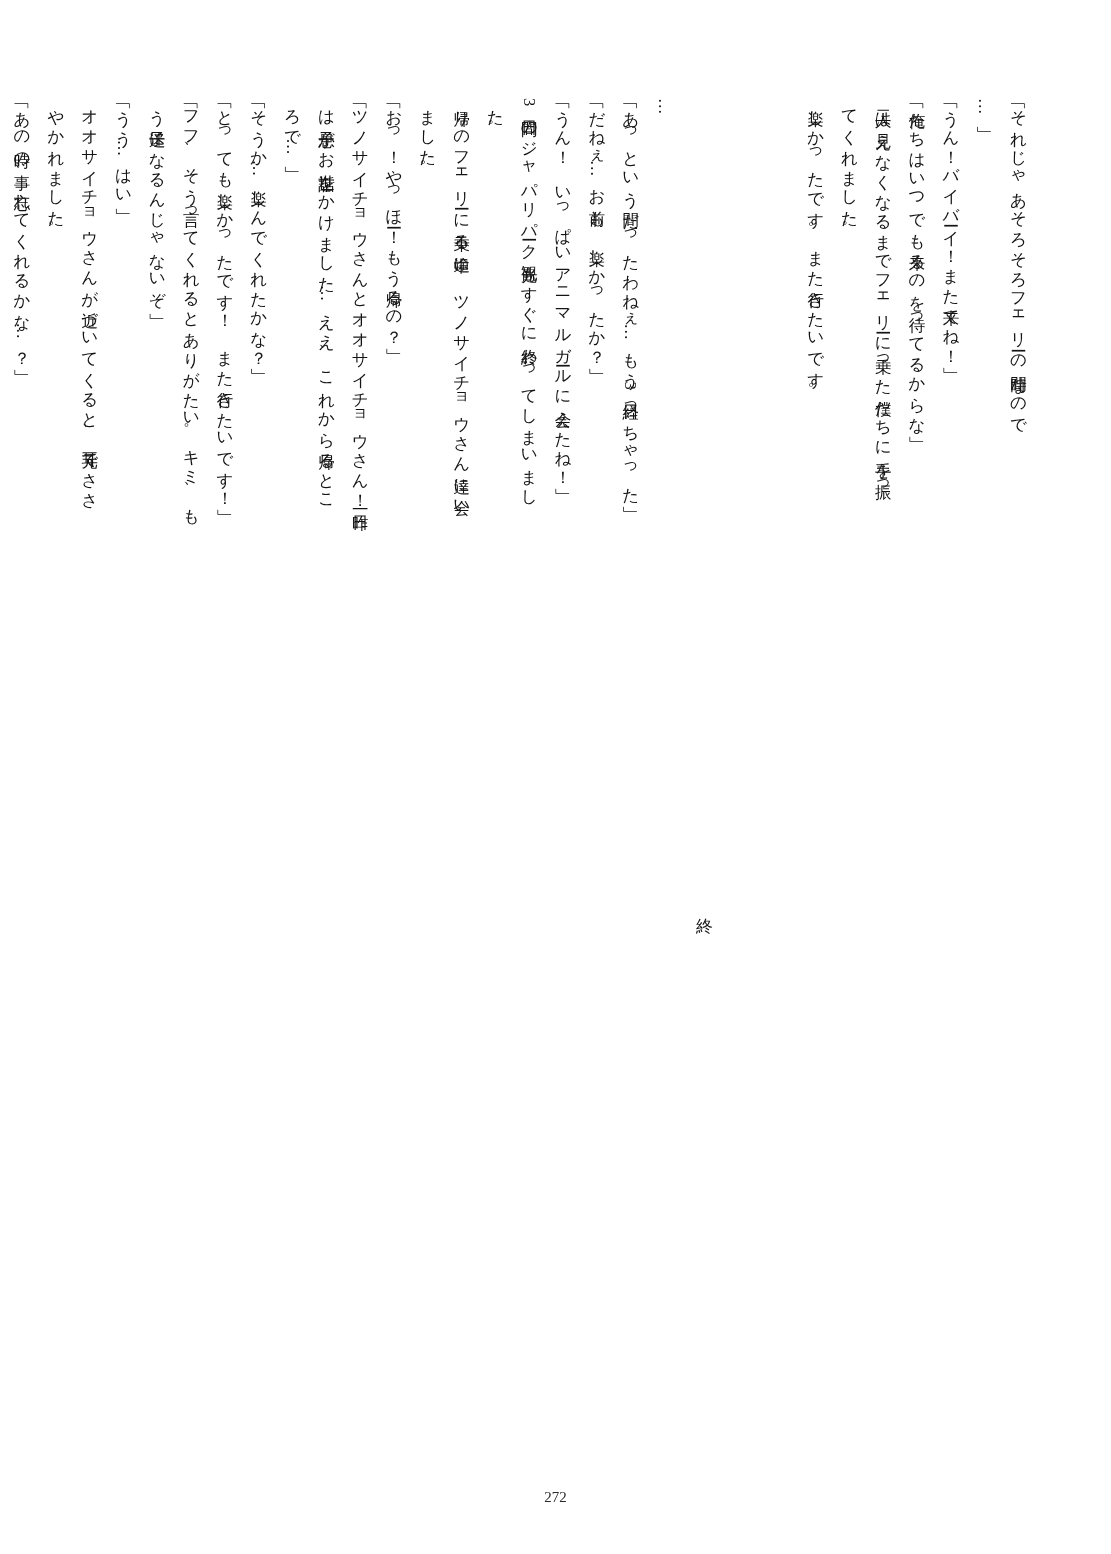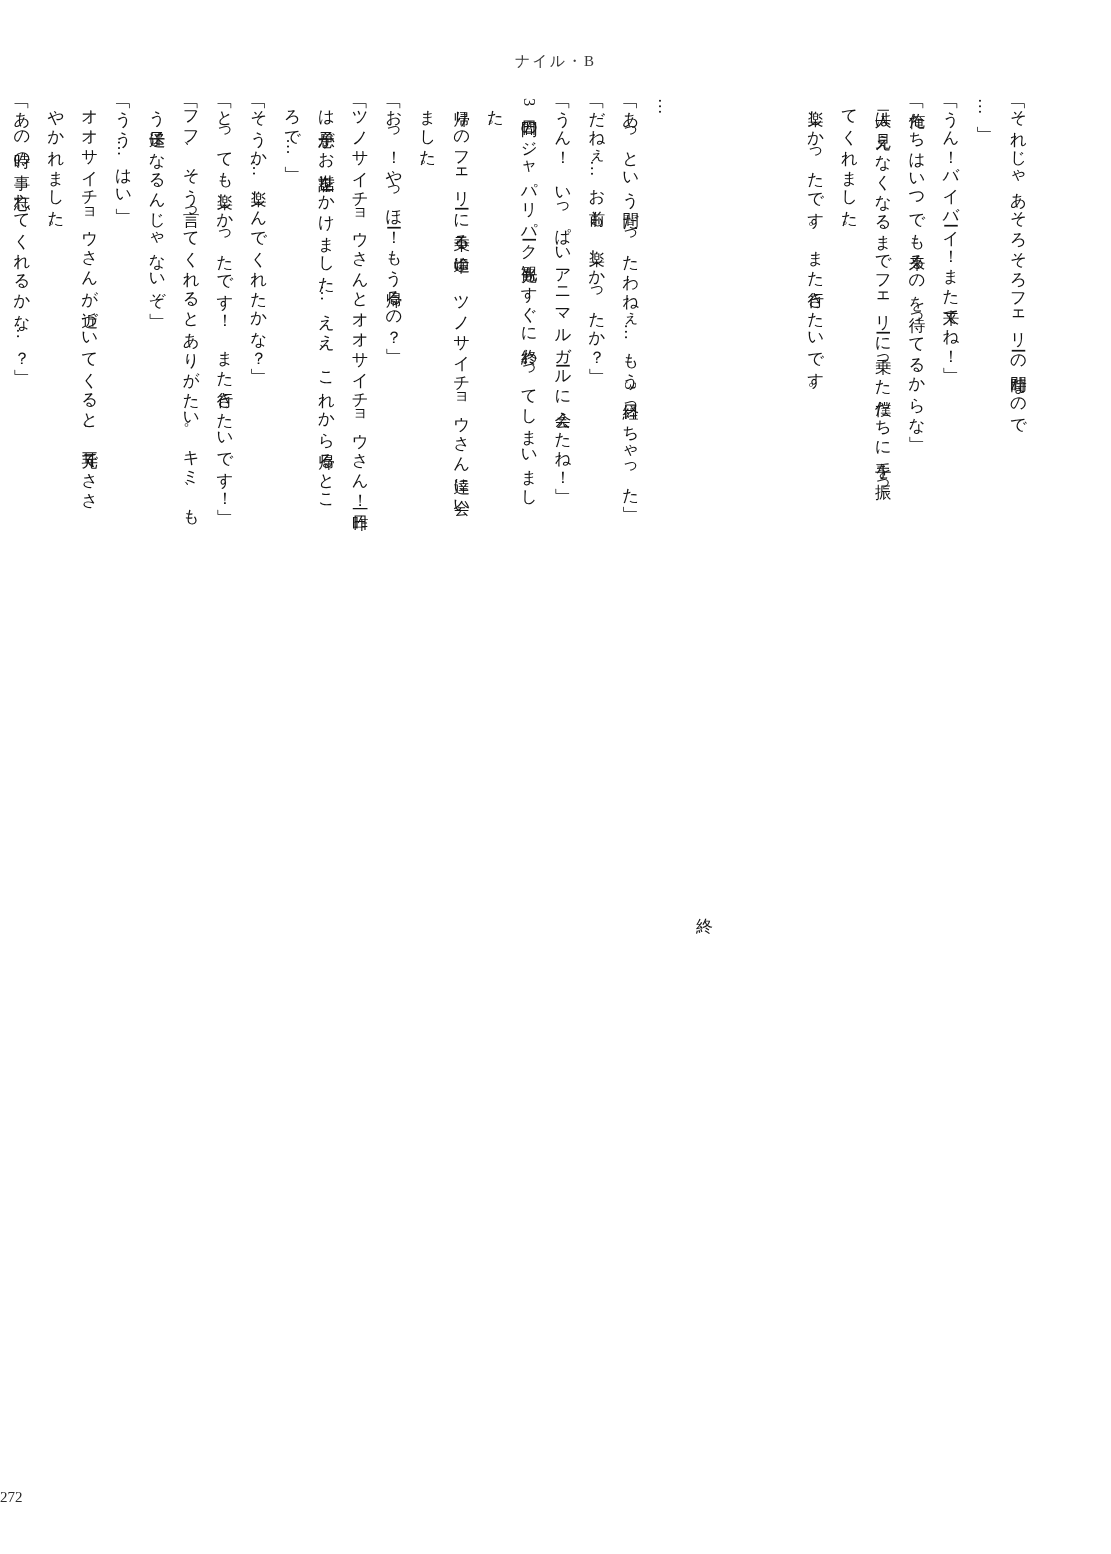--- a/index.html
+++ b/index.html
@@ -24,20 +24,21 @@
     text-align: center;
     font-size: 15px;
     letter-spacing: 2px;
     color: #3a3a3a;
   }
   .page-number {
     position: absolute;
     bottom: 48px;
     left: 0;
     width: 100%;
+    text-align: center;
     font-size: 15px;
     color: #2a2a2a;
   }
   .block {
     writing-mode: vertical-rl;
     -webkit-writing-mode: vertical-rl;
     text-orientation: mixed;
     white-space: pre-wrap;
     font-size: 16.5px;
     line-height: 2.05;
@@ -65,21 +66,20 @@
     top: 98px;
     right: 430px;
     height: 420px;
   }
 </style>
 </head>
 <body>
 
 <div class="page">
 
-  <div class="header-title">ナイル・B</div>
 
   <div class="block block-a">「それじゃあそろそろフェリーの時間なので
 …」
 「うん！バイバーイ！また来てね！」
 「俺たちはいつでも来るのを待ってるからな」
 二人は見えなくなるまでフェリーに乗った僕たちに手を振ってくれました。
 楽しかったです。また行きたいです。</div>
 
   <div class="end-mark">終</div>
 

